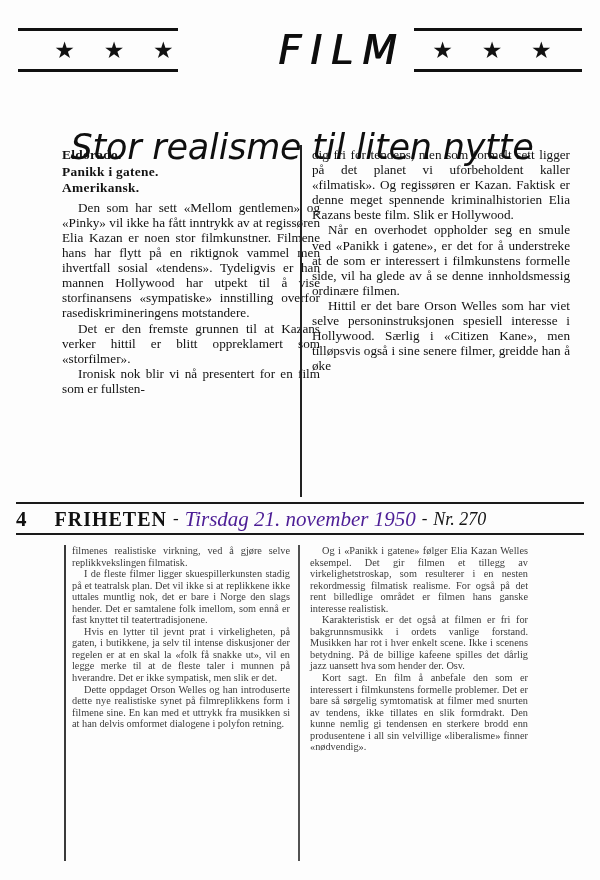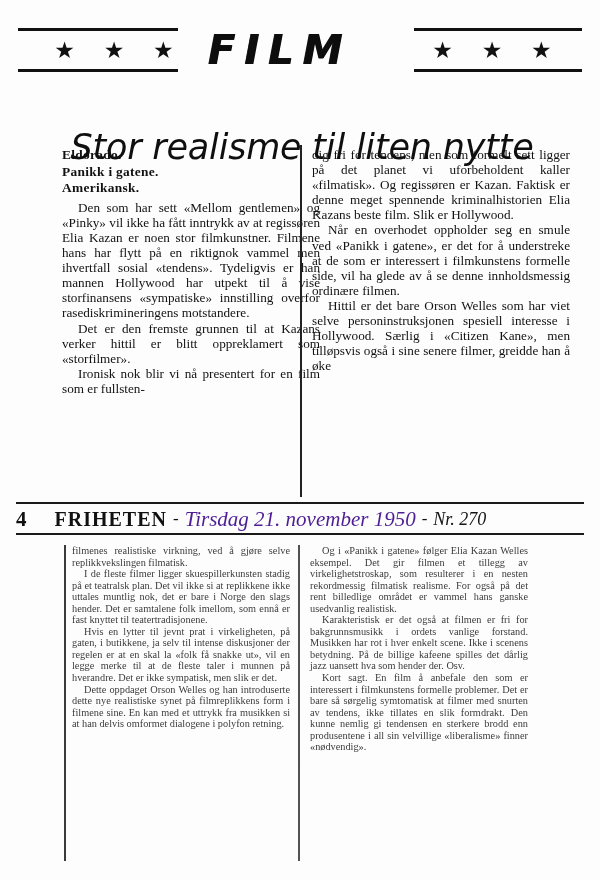--- a/index.html
+++ b/index.html
@@ -55,26 +55,26 @@
     font-size: 23px;
     line-height: 1;
     letter-spacing: 0;
     color: #111;
   }
   .stars-left { left: 22px; width: 148px; }
   .stars-right { left: 400px; width: 148px; }
 
   .film-word {
     position: absolute;
-    left: 190px;
+    left: 178px;
     top: 0px;
     width: 210px;
-    text-align: left;
+    text-align: right;
     font-family: "DejaVu Sans", sans-serif;
-    font-weight: 700;
+    font-weight: 400;
     font-style: italic;
     font-size: 40px;
     letter-spacing: 9px;
     line-height: 48px;
     color: #0d0d0d;
     text-shadow: 0.6px 0 0 #0d0d0d, -0.4px 0.4px 0 #2a2a2a;
   }
 
   
   .headline {
@@ -316,19 +316,19 @@
     <div class="bcol bcol-left">
       <p class="cont">filmenes realistiske virkning, ved å gjøre selve replikkvekslingen filmatisk.</p>
       <p>I de fleste filmer ligger skuespillerkunsten stadig på et teatralsk plan. Det vil ikke si at replikkene ikke uttales muntlig nok, det er bare i Norge den slags hender. Det er samtalene folk imellom, som ennå er fast knyttet til teatertradisjonene.</p>
       <p>Hvis en lytter til jevnt prat i virkeligheten, på gaten, i butikkene, ja selv til intense diskusjoner der regelen er at en skal la «folk få snakke ut», vil en legge merke til at de fleste taler i munnen på hverandre. Det er ikke sympatisk, men slik er det.</p>
       <p>Dette oppdaget Orson Welles og han introduserte dette nye realistiske synet på filmreplikkens form i filmene sine. En kan med et uttrykk fra musikken si at han delvis omformet dialogene i polyfon retning.</p>
     </div>
 
     <div class="bcol-divider"></div>
 
     <div class="bcol bcol-right">
-      <p>Og i «Panikk i gatene» følger Elia Kazan Welles eksempel. Det gir filmen et tillegg av virkelighetstroskap, som resulterer i en nesten rekordmessig filmatisk realisme. For også på det rent billedlige området er vammel hans ganske usedvanlig realistisk.</p>
+      <p>Og i «Panikk i gatene» følger Elia Kazan Welles eksempel. Det gir filmen et tillegg av virkelighetstroskap, som resulterer i en nesten rekordmessig filmatisk realisme. For også på det rent billedlige området er filmen hans ganske interesse realistisk.</p>
       <p>Karakteristisk er det også at filmen er fri for bakgrunnsmusikk i ordets vanlige forstand. Musikken har rot i hver enkelt scene. Ikke i scenens betydning. På de billige kafeene spilles det dårlig jazz uansett hva som hender der. Osv.</p>
       <p>Kort sagt. En film å anbefale den som er interessert i filmkunstens formelle problemer. Det er bare så sørgelig symtomatisk at filmer med snurten av tendens, ikke tillates en slik formdrakt. Den kunne nemlig gi tendensen en sterkere brodd enn produsentene i all sin velvillige «liberalisme» finner «nødvendig».</p>
     </div>
   </div>
 
 </div>
 
 </body></html>

